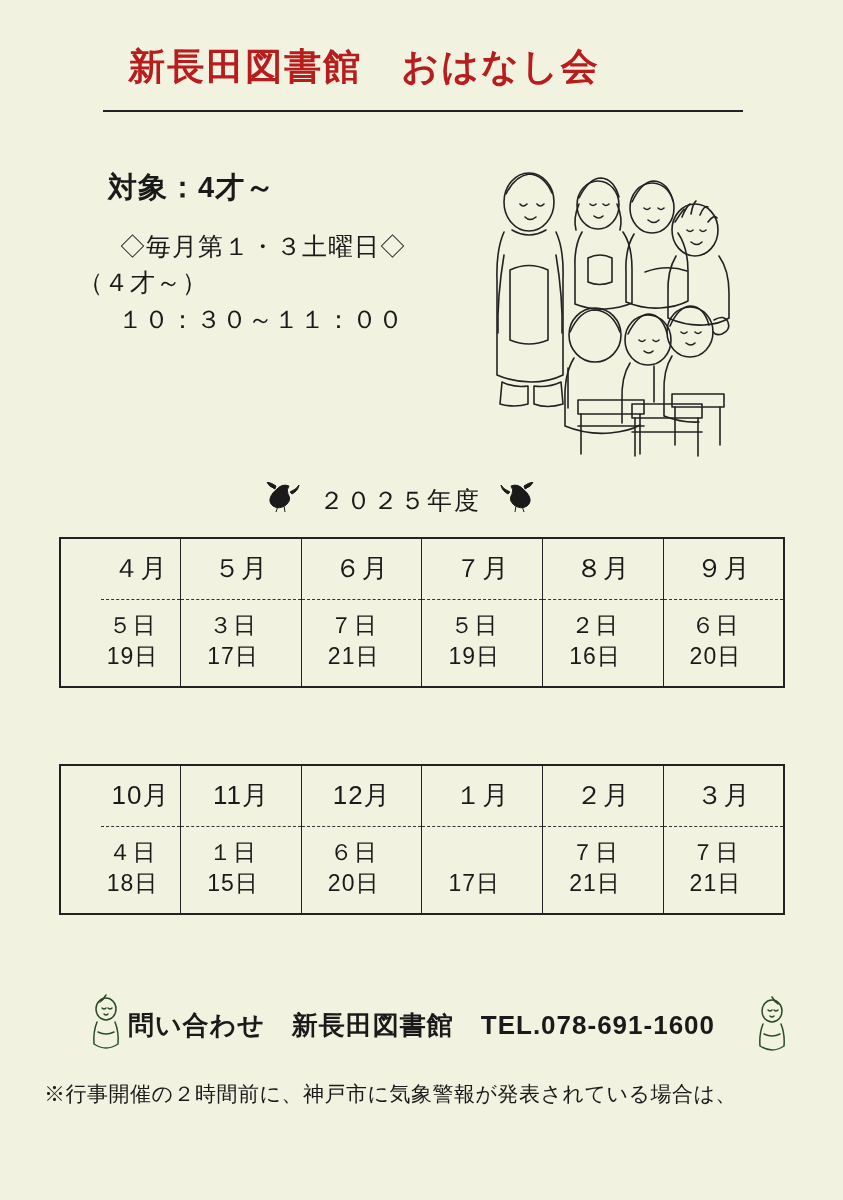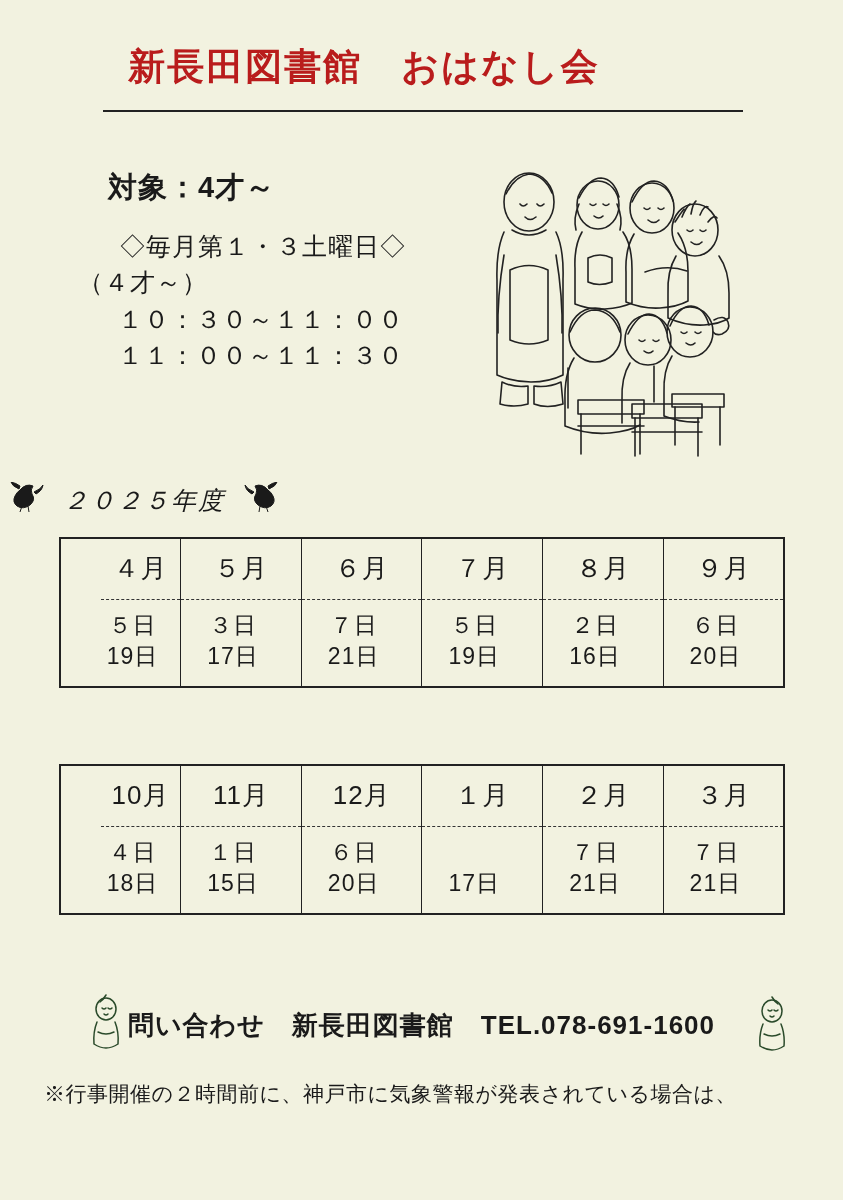--- a/index.html
+++ b/index.html
@@ -74,24 +74,23 @@
     left: 482px;
     width: 260px;
     height: 310px;
   }
   
   .year-row {
     position: absolute;
     top: 482px;
     left: 0;
     width: 800px;
-    text-align: left;
+    text-align: center;
     font-size: 25px;
     letter-spacing: 2px;
-    font-style: italic;
   }
   .year-row .bird {
     display: inline-block;
     vertical-align: middle;
     margin: 0 10px;
   }
   .year-text {
     display: inline-block;
     vertical-align: middle;
   }
@@ -187,21 +186,20 @@
 
   <div class="title">新長田図書館　おはなし会</div>
   <div class="title-rule"></div>
 
   <div class="target-line">対象：4才～</div>
 
   <div class="sched-block">
     <div class="sched-line sched-diamond">◇毎月第１・３土曜日◇</div>
     <div class="sched-line">（４才～）</div>
     <div class="sched-line sched-indent">１０：３０～１１：００</div>
-    <div class="sched-line sched-indent">１１：００～１１：３０</div>
   </div>
 
   <div class="illus">
     <svg viewBox="0 0 260 310" width="260" height="310" xmlns="http://www.w3.org/2000/svg">
       <g fill="none" stroke="#222" stroke-width="1.6" stroke-linecap="round" stroke-linejoin="round">
 
         <ellipse cx="47" cy="42" rx="25" ry="29"></ellipse>
         <path d="M24 34 Q33 16 47 14 Q62 15 70 33"></path>
         <path d="M38 44 q3 4 7 0"></path>
         <path d="M55 44 q3 4 7 0"></path>

